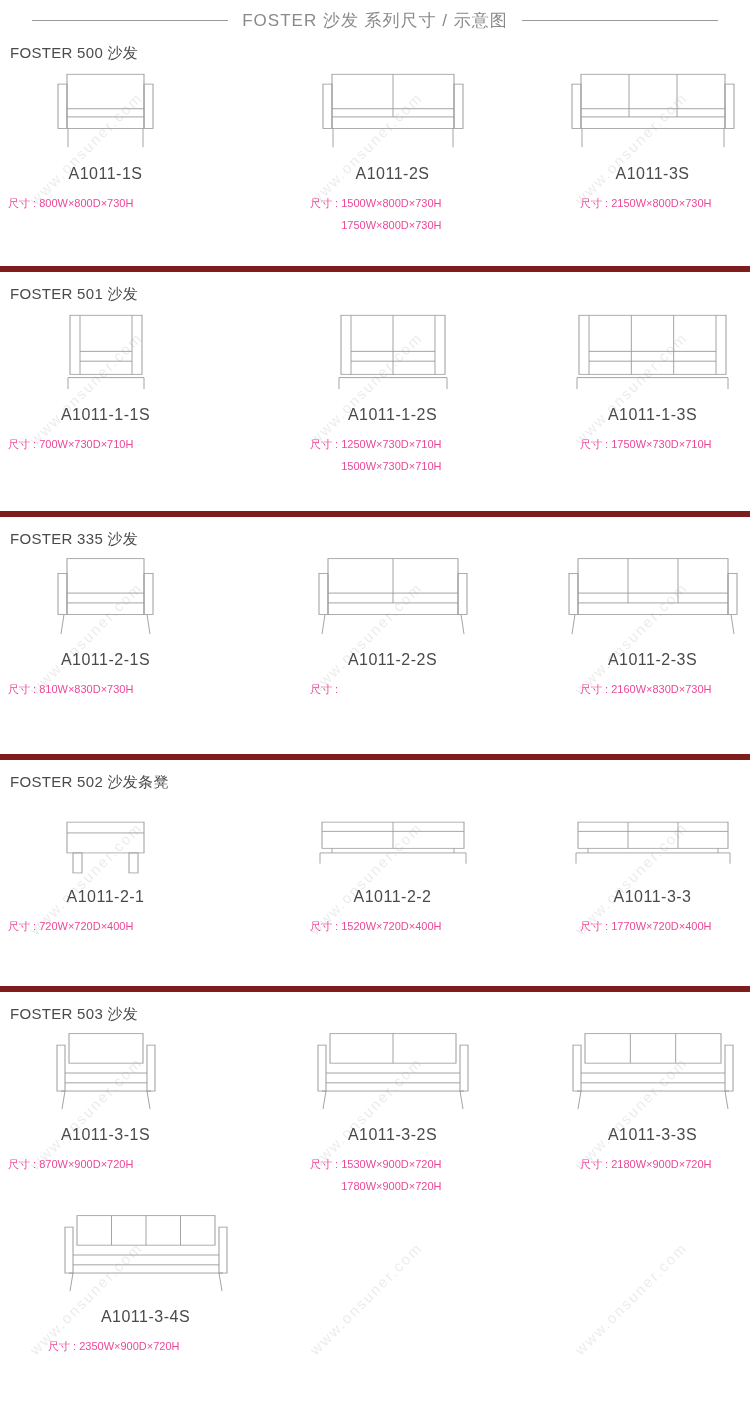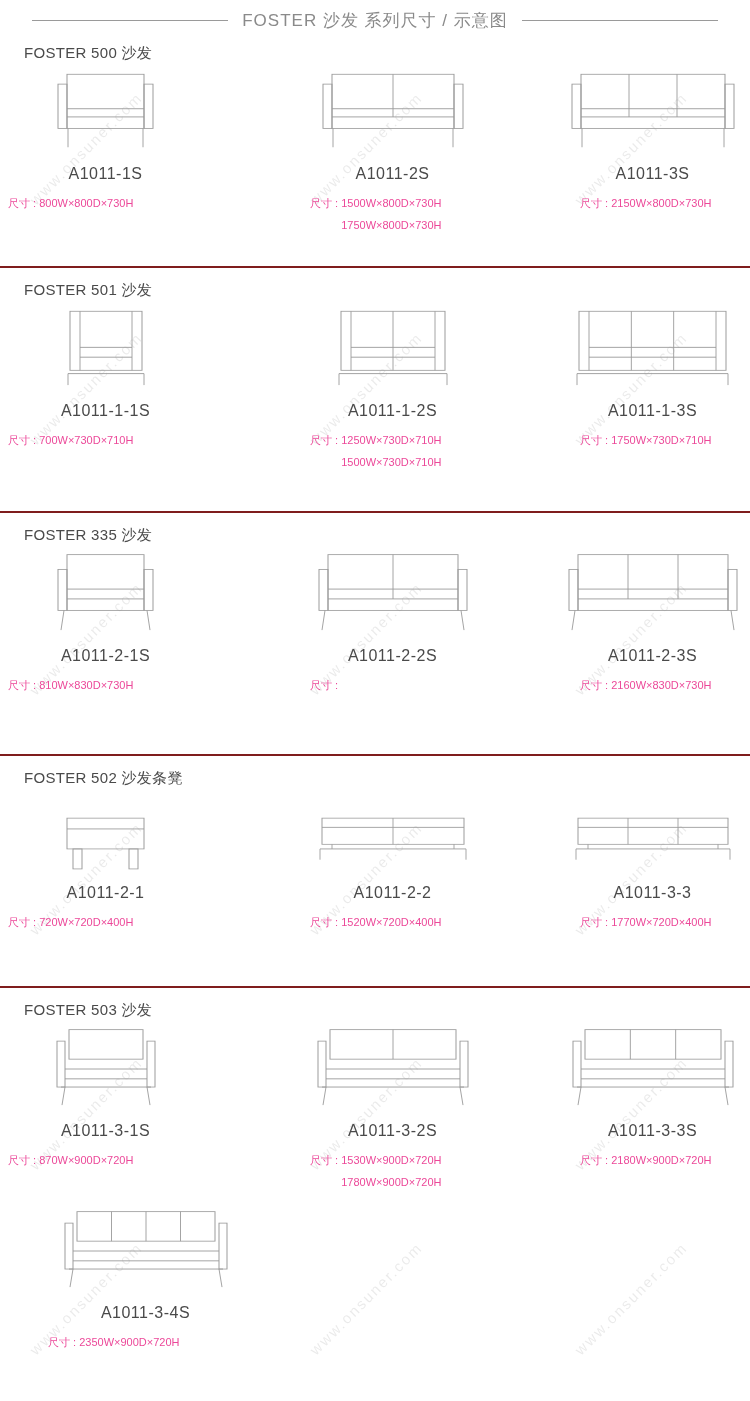--- a/index.html
+++ b/index.html
@@ -25,28 +25,28 @@
   }
   #content { position:relative; z-index:1; }
 
   
   .titlebar { display:flex; align-items:center; justify-content:center; padding-top:9px; height:31px; gap:14px; }
   .titlebar .hline { width:196px; border-top:1px solid #9a9a9a; height:0; }
   .page-title { font-size:17px; color:#8a8a8a; letter-spacing:1px; }
 
   
   #sections section { width:750px; padding-top:0; }
-  #sections section + section { border-top:2px solid #7f1d1d; }
+  #sections section + section { border-top:6px solid #7f1d1d; }
   #sections section:nth-of-type(1){ height:235px; }
   #sections section:nth-of-type(2){ height:245px; }
   #sections section:nth-of-type(3){ height:243px; }
   #sections section:nth-of-type(4){ height:232px; }
   #sections section:nth-of-type(5){ height:415px; }
 
-  .heading { font-size:15px; font-weight:400; color:#4a4a4a; margin-left:24px; padding-top:13px; letter-spacing:0.3px; }
+  .heading { font-size:15px; font-weight:400; color:#4a4a4a; margin-left:10px; padding-top:13px; letter-spacing:0.3px; }
 
   .row { display:flex; align-items:flex-start; margin-top:8px; }
   .row-2 { margin-top:20px;padding-left:40px; }
   .cell { display:flex; flex-direction:column; }
   .cell-1 { width:195px; margin-left:8px; }
   .cell-2 { width:165px; margin-left:107px; }
   .cell-3 { width:145px; margin-left:105px; }
 
   .draw-slot { height:82px; display:flex; align-items:flex-end; justify-content:center; }
   section.bench .draw-slot { height:62px; margin-top:14px; }

